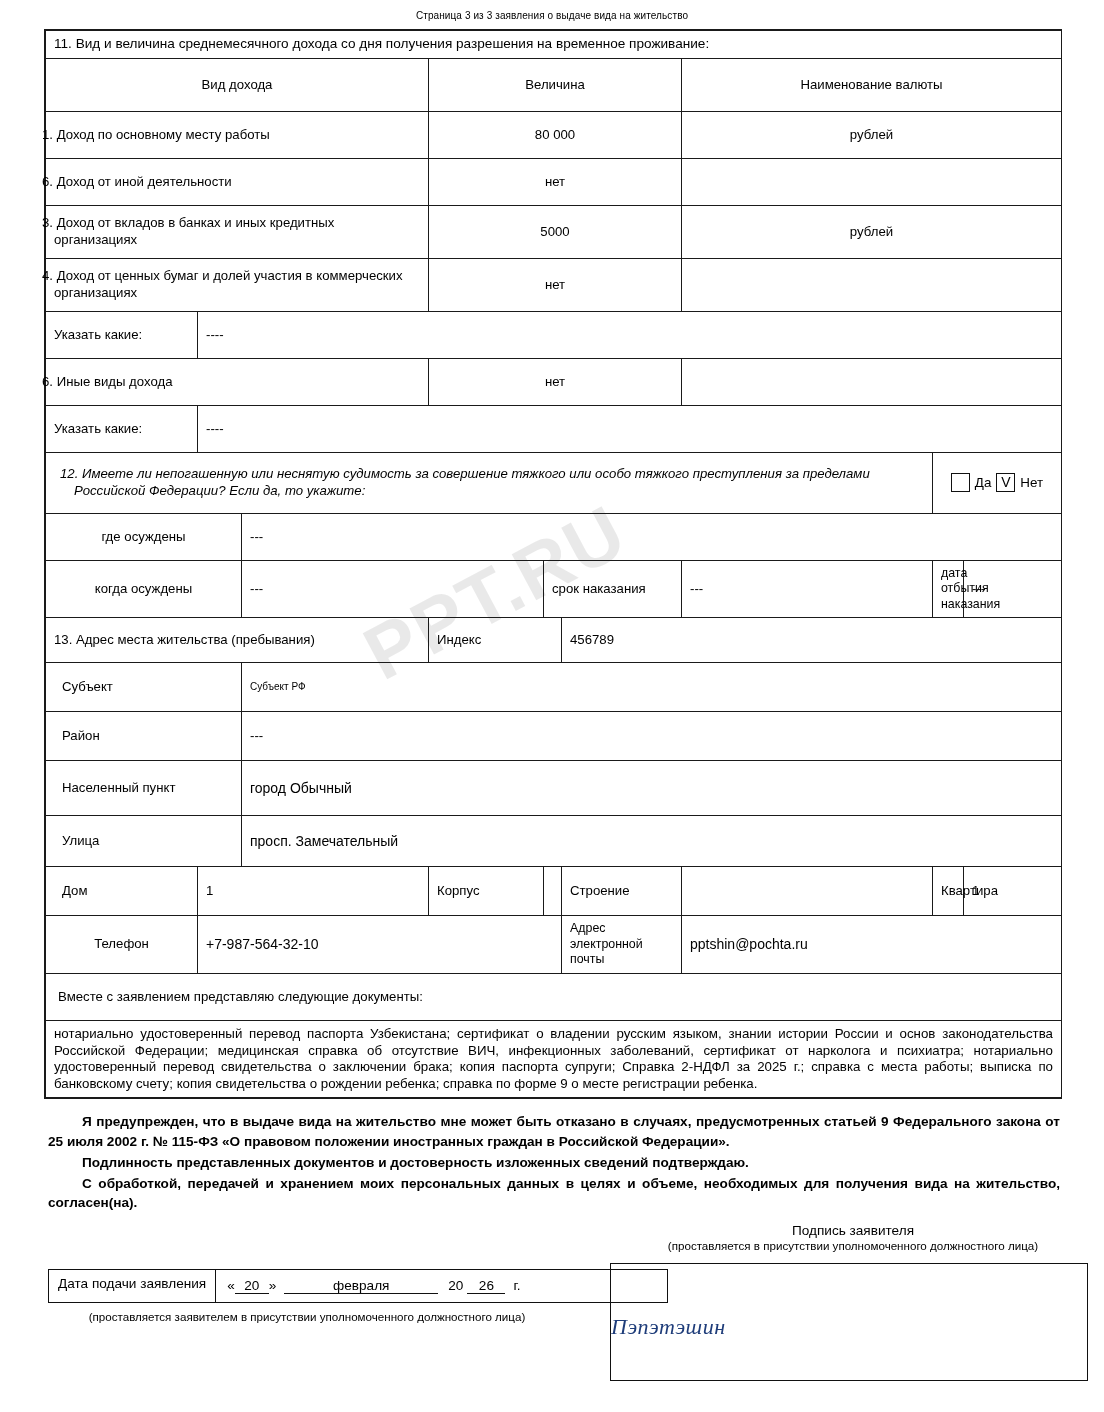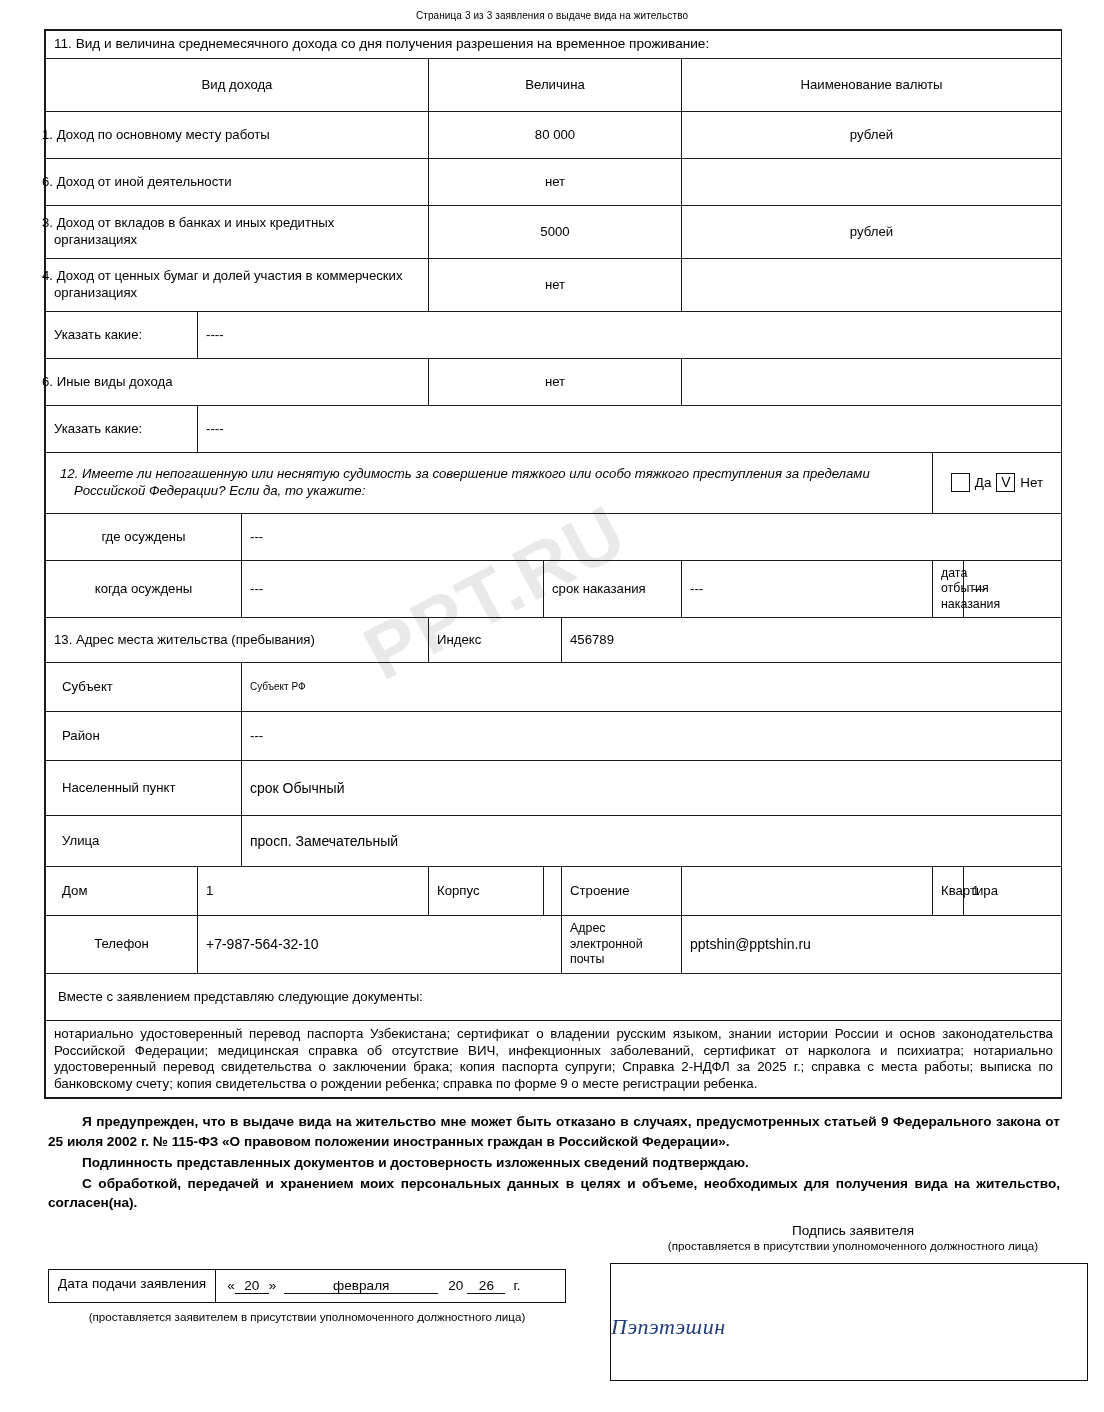--- a/index.html
+++ b/index.html
@@ -159,21 +159,21 @@
     font-family: "Liberation Serif", serif;
     font-style: italic;
     font-size: 22px;
     color: #1f3d7a;
     letter-spacing: 0.5px;
   }
   .datebox {
     position: absolute;
     left: 0;
     top: 32px;
-    width: 518px;
+    width: 620px;
     border: 1.3px solid #111;
     box-sizing: border-box;
     display: flex;
     align-items: stretch;
     height: 34px;
   }
   .datebox .dlabel {
     padding: 6px 9px;
     font-size: 13.6px;
     border-right: 1.3px solid #111;
@@ -317,21 +317,21 @@
         <td colspan="8" style="font-size:10px">Субъект РФ</td>
       </tr>
 
       <tr>
         <td colspan="2" style="height:38px; padding-left:16px;">Район</td>
         <td colspan="8">---</td>
       </tr>
 
       <tr>
         <td colspan="2" style="height:44px; padding-left:16px;">Населенный пункт</td>
-        <td colspan="8" style="font-size:14px">срок Обычный</td>
+        <td colspan="8" style="font-size:14px">город Обычный</td>
       </tr>
 
       <tr>
         <td colspan="2" style="height:40px; padding-left:16px;">Улица</td>
         <td colspan="8" style="font-size:14px">просп. Замечательный</td>
       </tr>
 
       <tr>
         <td colspan="1" style="height:38px; padding-left:16px; width:60px;">Дом</td>
         <td colspan="2">1</td>
@@ -340,21 +340,21 @@
         <td colspan="1">Строение</td>
         <td colspan="2"></td>
         <td colspan="1">Квартира</td>
         <td colspan="1">1</td>
       </tr>
 
       <tr>
         <td colspan="1" class="c" style="height:44px">Телефон</td>
         <td colspan="4" style="font-size:14px">+7-987-564-32-10</td>
         <td colspan="1" style="font-size:12.4px">Адрес электронной почты</td>
-        <td colspan="4" style="font-size:14px">pptshin@pptshin.ru</td>
+        <td colspan="4" style="font-size:14px">pptshin@pochta.ru</td>
       </tr>
 
       <tr>
         <td colspan="10" style="height:36px; padding-left:12px;">Вместе с заявлением представляю следующие документы:</td>
       </tr>
 
       <tr>
         <td colspan="10" class="docs-text">нотариально удостоверенный перевод паспорта Узбекистана; сертификат о владении русским языком, знании истории России и основ законодательства Российской Федерации; медицинская справка об отсутствие ВИЧ, инфекционных заболеваний, сертификат от нарколога и психиатра; нотариально удостоверенный перевод свидетельства о заключении брака; копия паспорта супруги; Справка 2-НДФЛ за 2025 г.; справка с места работы; выписка по банковскому счету;   копия свидетельства о рождении ребенка; справка по форме 9 о месте регистрации ребенка.</td>
       </tr>
     </tbody>

